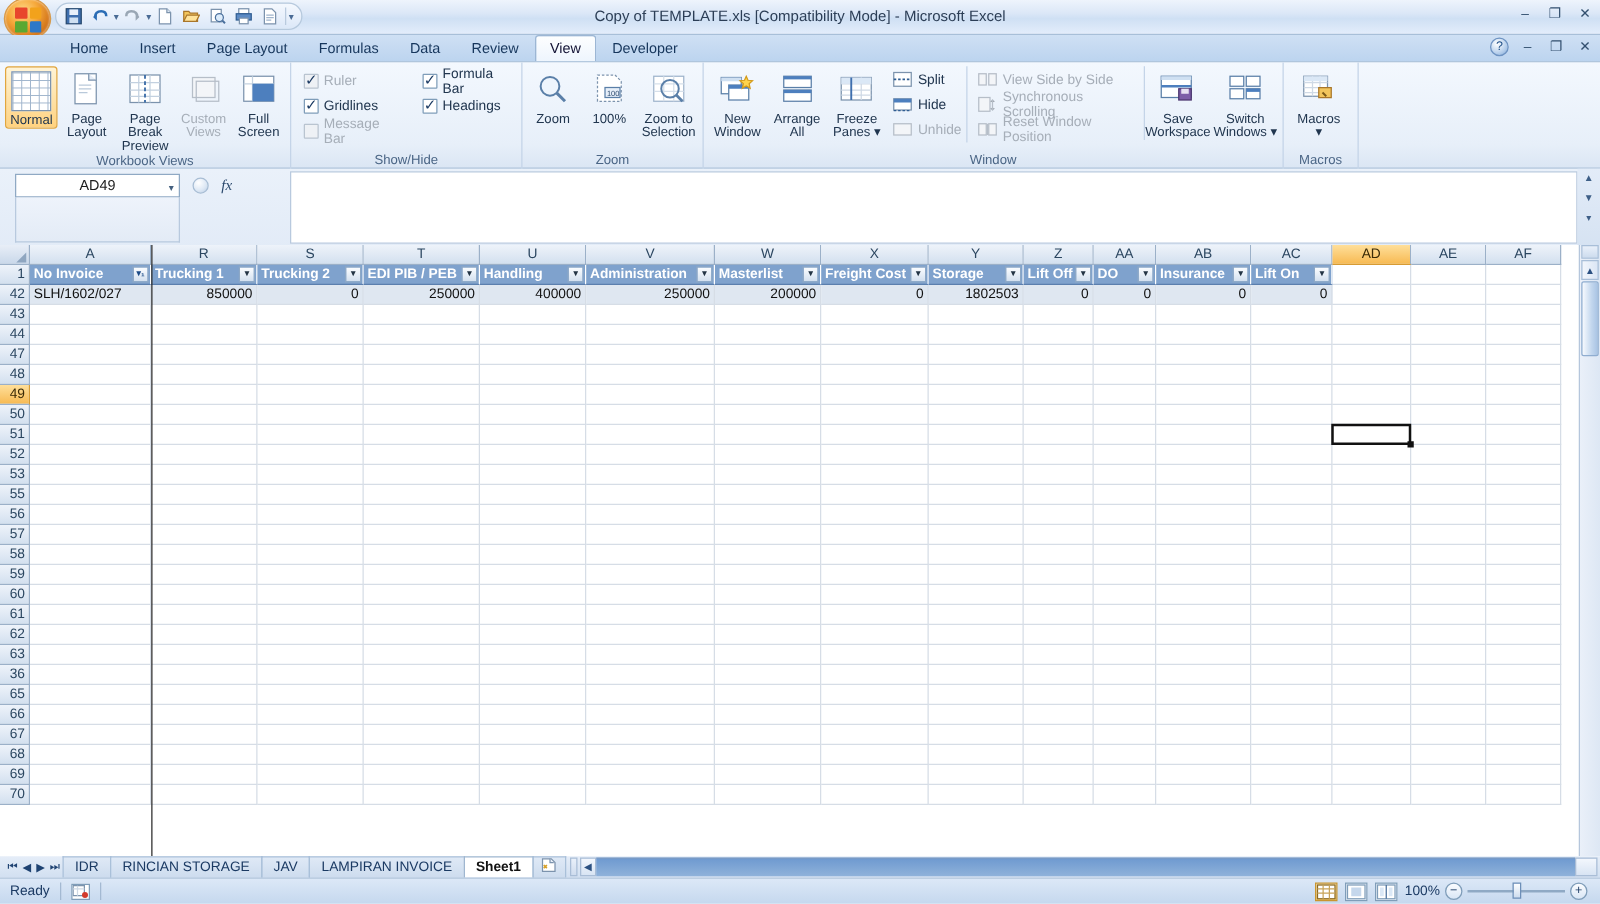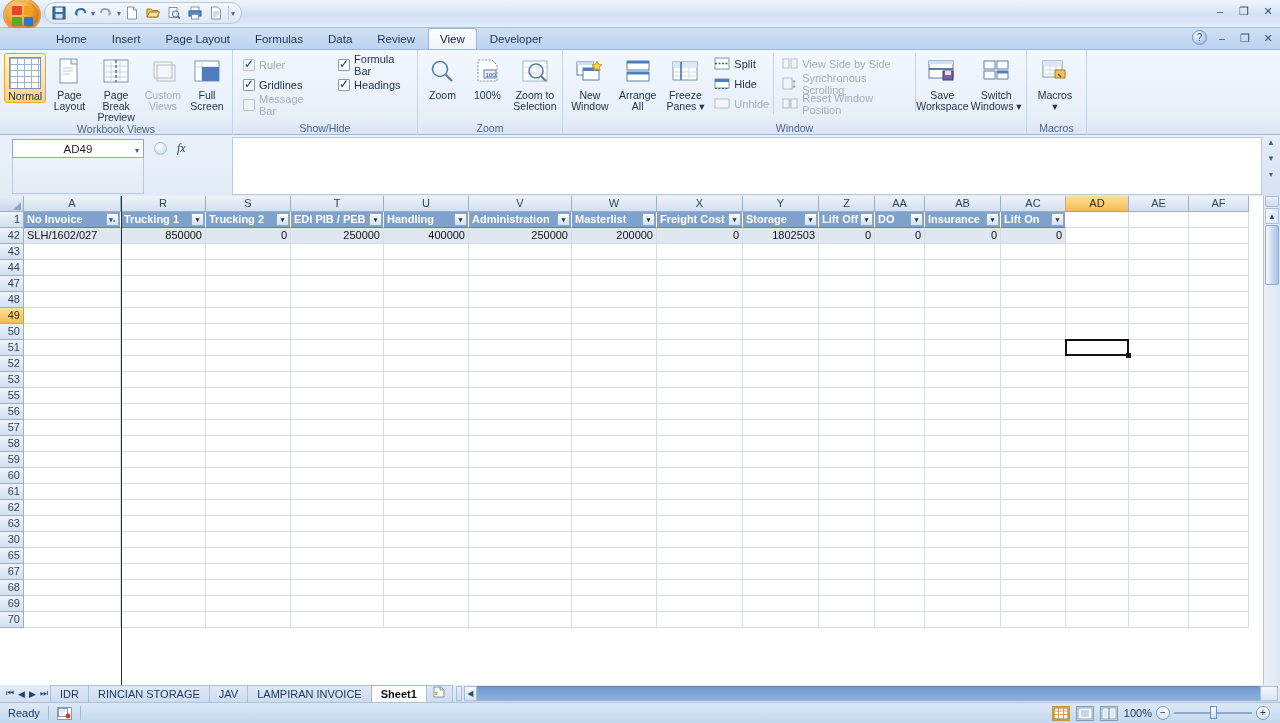--- a/index.html
+++ b/index.html
@@ -391,20 +391,21 @@
     <div class="qat-btn">
       <svg width="14" height="14" viewBox="0 0 14 14">
           <path d="M2.5 1 h6 l3 3 v9 h-9 Z" fill="#fff" stroke="#7c93ad"></path>
           <path d="M4 6 h6 M4 8 h6 M4 10 h4" stroke="#9fb4cc"></path>
         </svg>
     </div>
     <div class="qat-sep"></div>
     <span class="qat-caret">▾</span>
   </div>
 
+  <div class="win-title">Copy of TEMPLATE.xls  [Compatibility Mode] - Microsoft Excel</div>
 
   <div class="win-btns">
     <div class="win-btn">–</div>
     <div class="win-btn">❐</div>
     <div class="win-btn">✕</div>
   </div>
 </div>
 
 <div class="ribbon-tabs">
   <div class="rtab">Home</div>
@@ -1110,40 +1111,59 @@
         <div class="cell" style="width: 76px;"></div>
         <div class="cell" style="width: 56px;"></div>
         <div class="cell" style="width: 50px;"></div>
         <div class="cell" style="width: 76px;"></div>
         <div class="cell" style="width: 65px;"></div>
         <div class="cell" style="width: 63px;"></div>
         <div class="cell" style="width: 60px;"></div>
         <div class="cell" style="width: 60px;"></div>
       </div>
       <div class="grow">
-        <div class="rowhdr">30</div>
+        <div class="rowhdr">36</div>
         <div class="cell" style="width: 97px;"></div>
         <div class="cell" style="width: 85px;"></div>
         <div class="cell" style="width: 85px;"></div>
         <div class="cell" style="width: 93px;"></div>
         <div class="cell" style="width: 85px;"></div>
         <div class="cell" style="width: 103px;"></div>
         <div class="cell" style="width: 85px;"></div>
         <div class="cell" style="width: 86px;"></div>
         <div class="cell" style="width: 76px;"></div>
         <div class="cell" style="width: 56px;"></div>
         <div class="cell" style="width: 50px;"></div>
         <div class="cell" style="width: 76px;"></div>
         <div class="cell" style="width: 65px;"></div>
         <div class="cell" style="width: 63px;"></div>
         <div class="cell" style="width: 60px;"></div>
         <div class="cell" style="width: 60px;"></div>
       </div>
       <div class="grow">
         <div class="rowhdr">65</div>
+        <div class="cell" style="width: 97px;"></div>
+        <div class="cell" style="width: 85px;"></div>
+        <div class="cell" style="width: 85px;"></div>
+        <div class="cell" style="width: 93px;"></div>
+        <div class="cell" style="width: 85px;"></div>
+        <div class="cell" style="width: 103px;"></div>
+        <div class="cell" style="width: 85px;"></div>
+        <div class="cell" style="width: 86px;"></div>
+        <div class="cell" style="width: 76px;"></div>
+        <div class="cell" style="width: 56px;"></div>
+        <div class="cell" style="width: 50px;"></div>
+        <div class="cell" style="width: 76px;"></div>
+        <div class="cell" style="width: 65px;"></div>
+        <div class="cell" style="width: 63px;"></div>
+        <div class="cell" style="width: 60px;"></div>
+        <div class="cell" style="width: 60px;"></div>
+      </div>
+      <div class="grow">
+        <div class="rowhdr">66</div>
         <div class="cell" style="width: 97px;"></div>
         <div class="cell" style="width: 85px;"></div>
         <div class="cell" style="width: 85px;"></div>
         <div class="cell" style="width: 93px;"></div>
         <div class="cell" style="width: 85px;"></div>
         <div class="cell" style="width: 103px;"></div>
         <div class="cell" style="width: 85px;"></div>
         <div class="cell" style="width: 86px;"></div>
         <div class="cell" style="width: 76px;"></div>
         <div class="cell" style="width: 56px;"></div>

